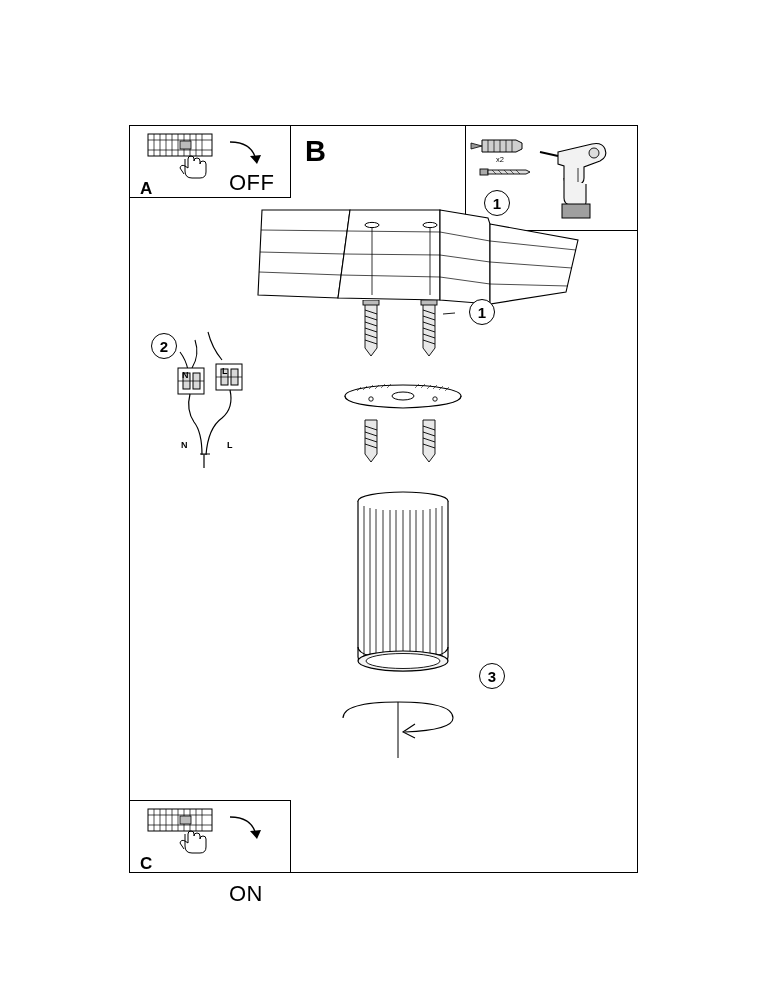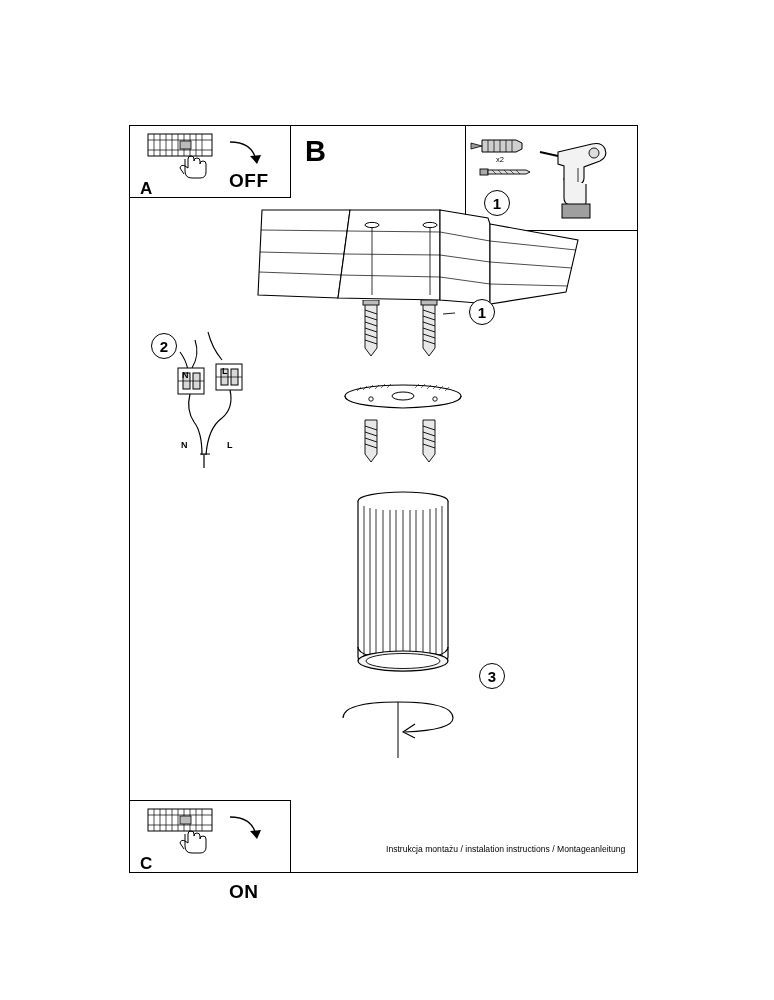--- a/index.html
+++ b/index.html
@@ -70,22 +70,22 @@
     font-weight: bold;
     font-family: "Liberation Sans", sans-serif;
   }
   .big-letter {
     position: absolute;
     font-size: 29px;
     font-weight: bold;
   }
   .word {
     position: absolute;
-    font-size: 19px;
-    font-weight: bold;
+    font-size: 22px;
+    font-weight: normal;
     letter-spacing: 0.5px;
   }
   .callout {
     position: absolute;
     width: 26px;
     height: 26px;
     border: 1.4px solid #000;
     border-radius: 50%;
     box-sizing: border-box;
     font-size: 15px;
@@ -373,16 +373,15 @@
       <g fill="none" stroke="#000" stroke-width="1.4">
         <path d="M100 16 Q122 16 126 34"></path>
         <path d="M120 30 L127 38 L131 29" fill="#000" stroke="none"></path>
       </g>
     </svg>
   </div>
   <div class="letter" style="left:140px; top:854px;">C</div>
   <div class="word" style="left:229px; top:881px;">ON</div>
 
   <div class="footer">
-    <div>Instrukcja montażu / instalation instructions / Montageanleitung</div>
   </div>
 
 </div>
 
 </body></html>

